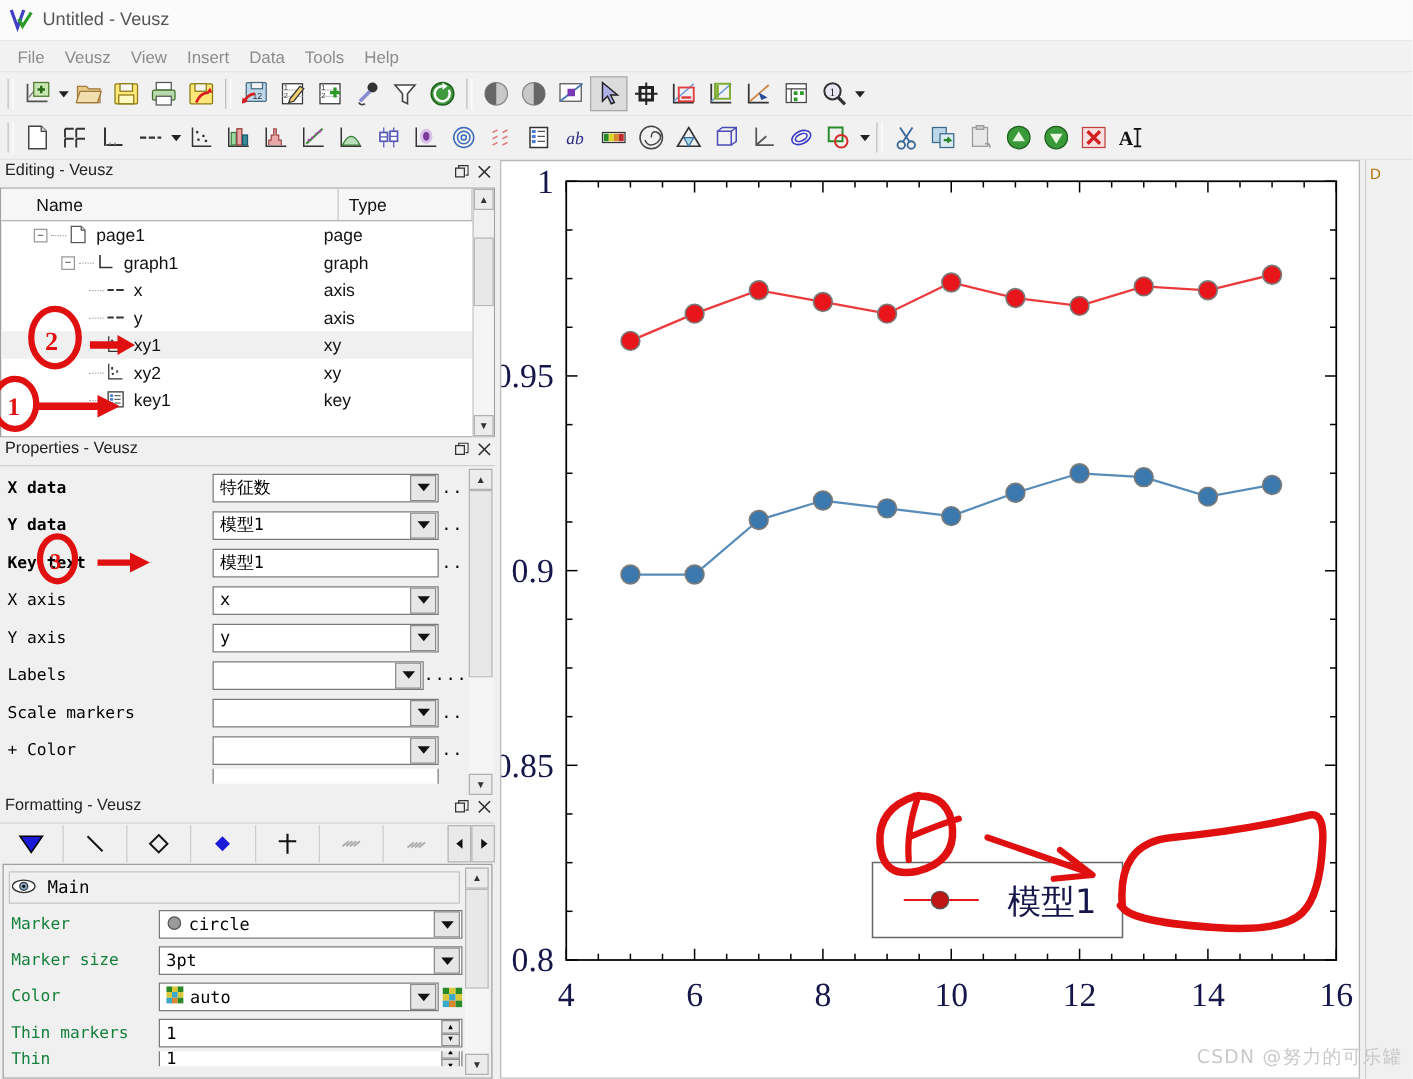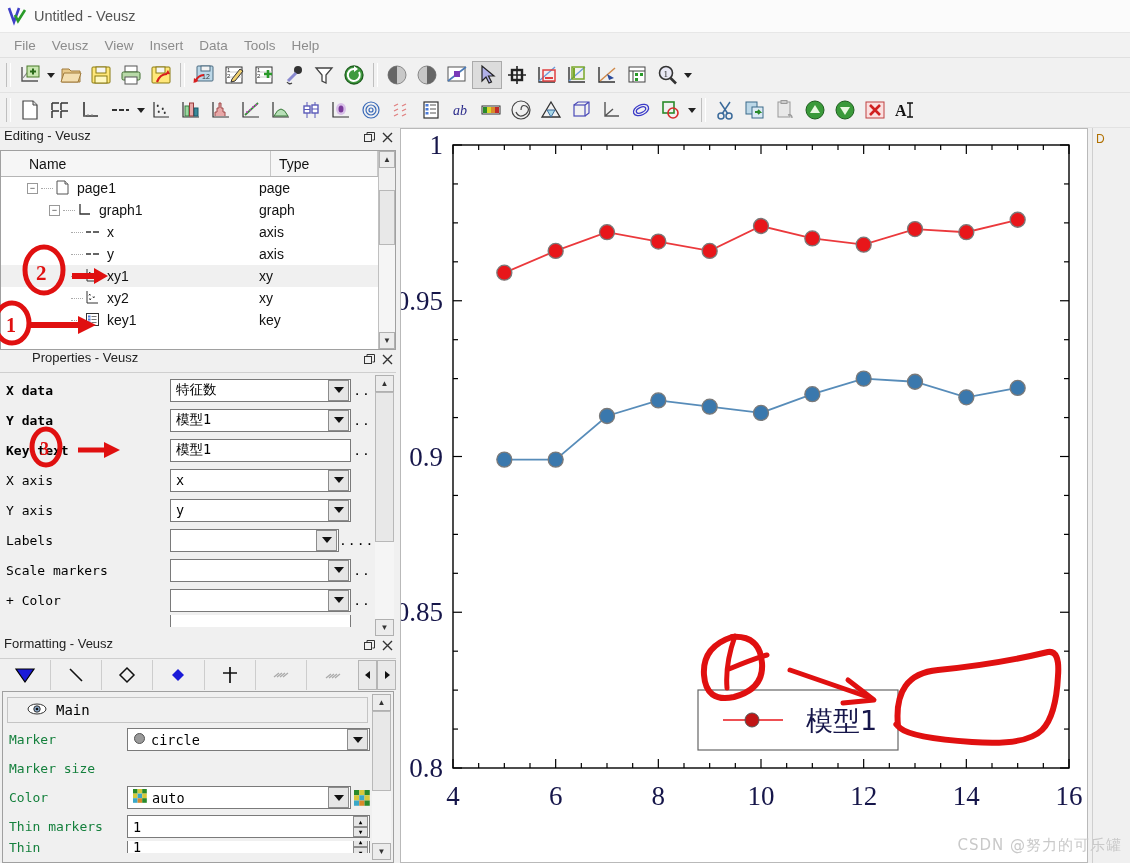--- a/index.html
+++ b/index.html
@@ -78,21 +78,21 @@
   .nodeicon { width:17px; height:16px; margin-right:5px; position:relative; flex:0 0 auto;}
   .vscroll { width:17px; border-left:1px solid #c0c0c0; background:#f0f0f0;
              display:flex; flex-direction:column; justify-content:space-between; }
   .sbar-btn { height:17px; display:flex; align-items:center; justify-content:center;
               border:1px solid #b0b0b0; background:#ececec; font-size:8px; color:#333; }
   .sbar-thumb { flex:0 0 auto; height:55px; background:#e8e8e8; border:1px solid #b8b8b8;
                 margin:0; }
   .sbar-track { flex:1; background:#f5f5f5; }
 
   
-  #propspanel { top:222px; height:286px;padding-left:28px; }
+  #propspanel { top:222px; height:286px; }
   .propbody { position:absolute; left:0; right:0; top:22px; bottom:0; background:#f0f0f0;
               border-top:1px solid #cfcfcf; display:flex; }
   .propgrid { flex:1; display:flex; flex-direction:column; padding-top:2px;}
   .prow { display:flex; align-items:center; height:30px; padding:0 2px 0 6px;gap:36px; }
   .plabel { width:128px; font-family:"DejaVu Sans Mono", monospace; font-size:13px; color:#000;}
   .plabel.bold { font-weight:bold; }
   .pfield { flex:1; display:flex; align-items:center; }
   .combo { flex:1; height:23px; background:#fff; border:1px solid #7a7a7a;
            display:flex; align-items:center; }
   .combo .val { flex:1; padding-left:5px; font-size:13.5px; color:#000; white-space:nowrap;
@@ -116,21 +116,21 @@
   .fmttabs { height:32px; display:flex; align-items:center; background:#f0f0f0; }
   .fmttab { width:53px; height:30px; display:flex; align-items:center; justify-content:center;
             border-right:1px solid #cdcdcd; }
   .fmtarrows { margin-left:auto; display:flex; }
   .fmtarr { width:19px; height:30px; display:flex; align-items:center; justify-content:center;
             background:#e9e9e9; border:1px solid #b5b5b5; }
   .fmtgrid { position:absolute; left:2px; right:2px; top:32px; bottom:0;
              background:#f0f0f0; border:1px solid #a0a0a0; display:flex; }
   .fmtcol { flex:1; display:flex; flex-direction:column; }
   .mainrow { margin:5px 4px 2px 4px; height:26px; background:#f0f0f0; border:1px solid #c4c4c4;
-             display:flex; align-items:center; padding-left:18px; }
+             display:flex; align-items:center; padding-left:0; }
   .mainrow .mlbl { font-family:"DejaVu Sans Mono", monospace; font-size:14px; margin-left:8px;}
   .frow { display:flex; align-items:center; height:29px; padding:0 2px 0 6px; }
   .flabel { width:118px; font-family:"DejaVu Sans Mono", monospace; font-size:13px; color:#15803d;}
   .spin { flex:1; height:23px; background:#fff; border:1px solid #7a7a7a; display:flex;
           align-items:center; padding-left:5px; font-size:13.5px;
           font-family:"DejaVu Sans Mono", monospace;}
   .spinbtns { width:15px; height:21px; display:flex; flex-direction:column; margin-right:1px;}
   .spinbtns div { flex:1; border:1px solid #8c8c8c; background:#e6e6e6;
                   display:flex;align-items:center;justify-content:center;font-size:6px;}
 
@@ -911,20 +911,28 @@
                 <span class="val" style="padding-left:0">circle</span>
                 <span class="arrow">
                     <i></i>
                   </span>
               </div>
             </div>
           </div>
 
           <div class="frow">
             <div class="flabel">Marker size</div>
+            <div class="pfield">
+              <div class="combo">
+                <span class="val">3pt</span>
+                <span class="arrow">
+                    <i></i>
+                  </span>
+              </div>
+            </div>
           </div>
 
           <div class="frow">
             <div class="flabel">Color</div>
             <div class="pfield">
               <div class="combo">
                 <span style="margin:0 5px 0 5px">
                   <svg width="14" height="14" viewBox="0 0 14 14">
                     <rect x="0" y="0" width="4.6" height="4.6" fill="#2a8a2a"></rect>
                       <rect x="4.6" y="0" width="4.6" height="4.6" fill="#d8c83a"></rect>

